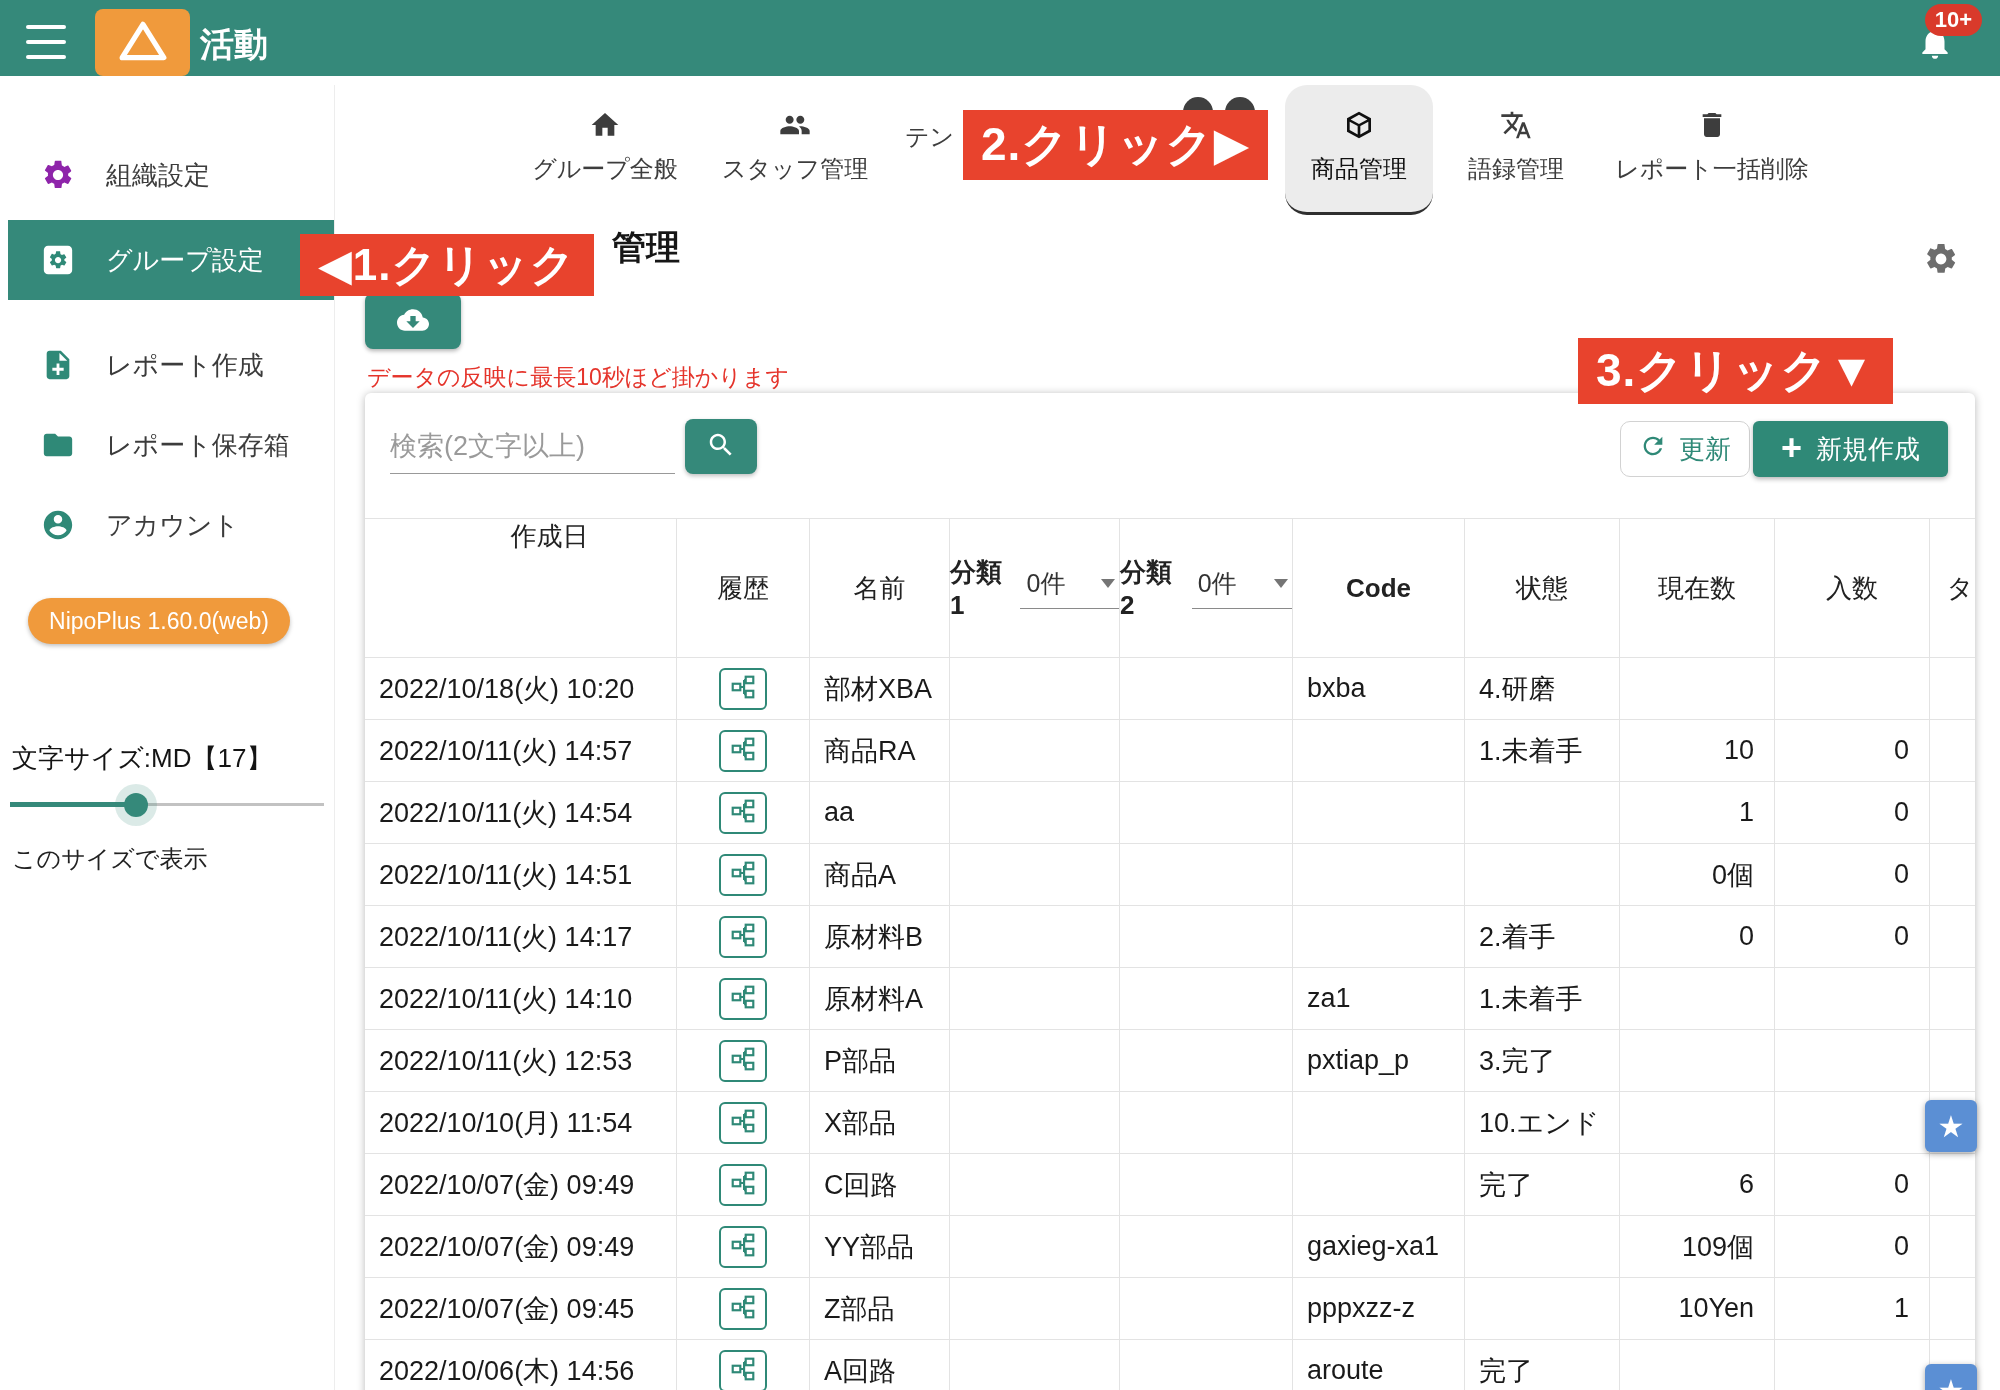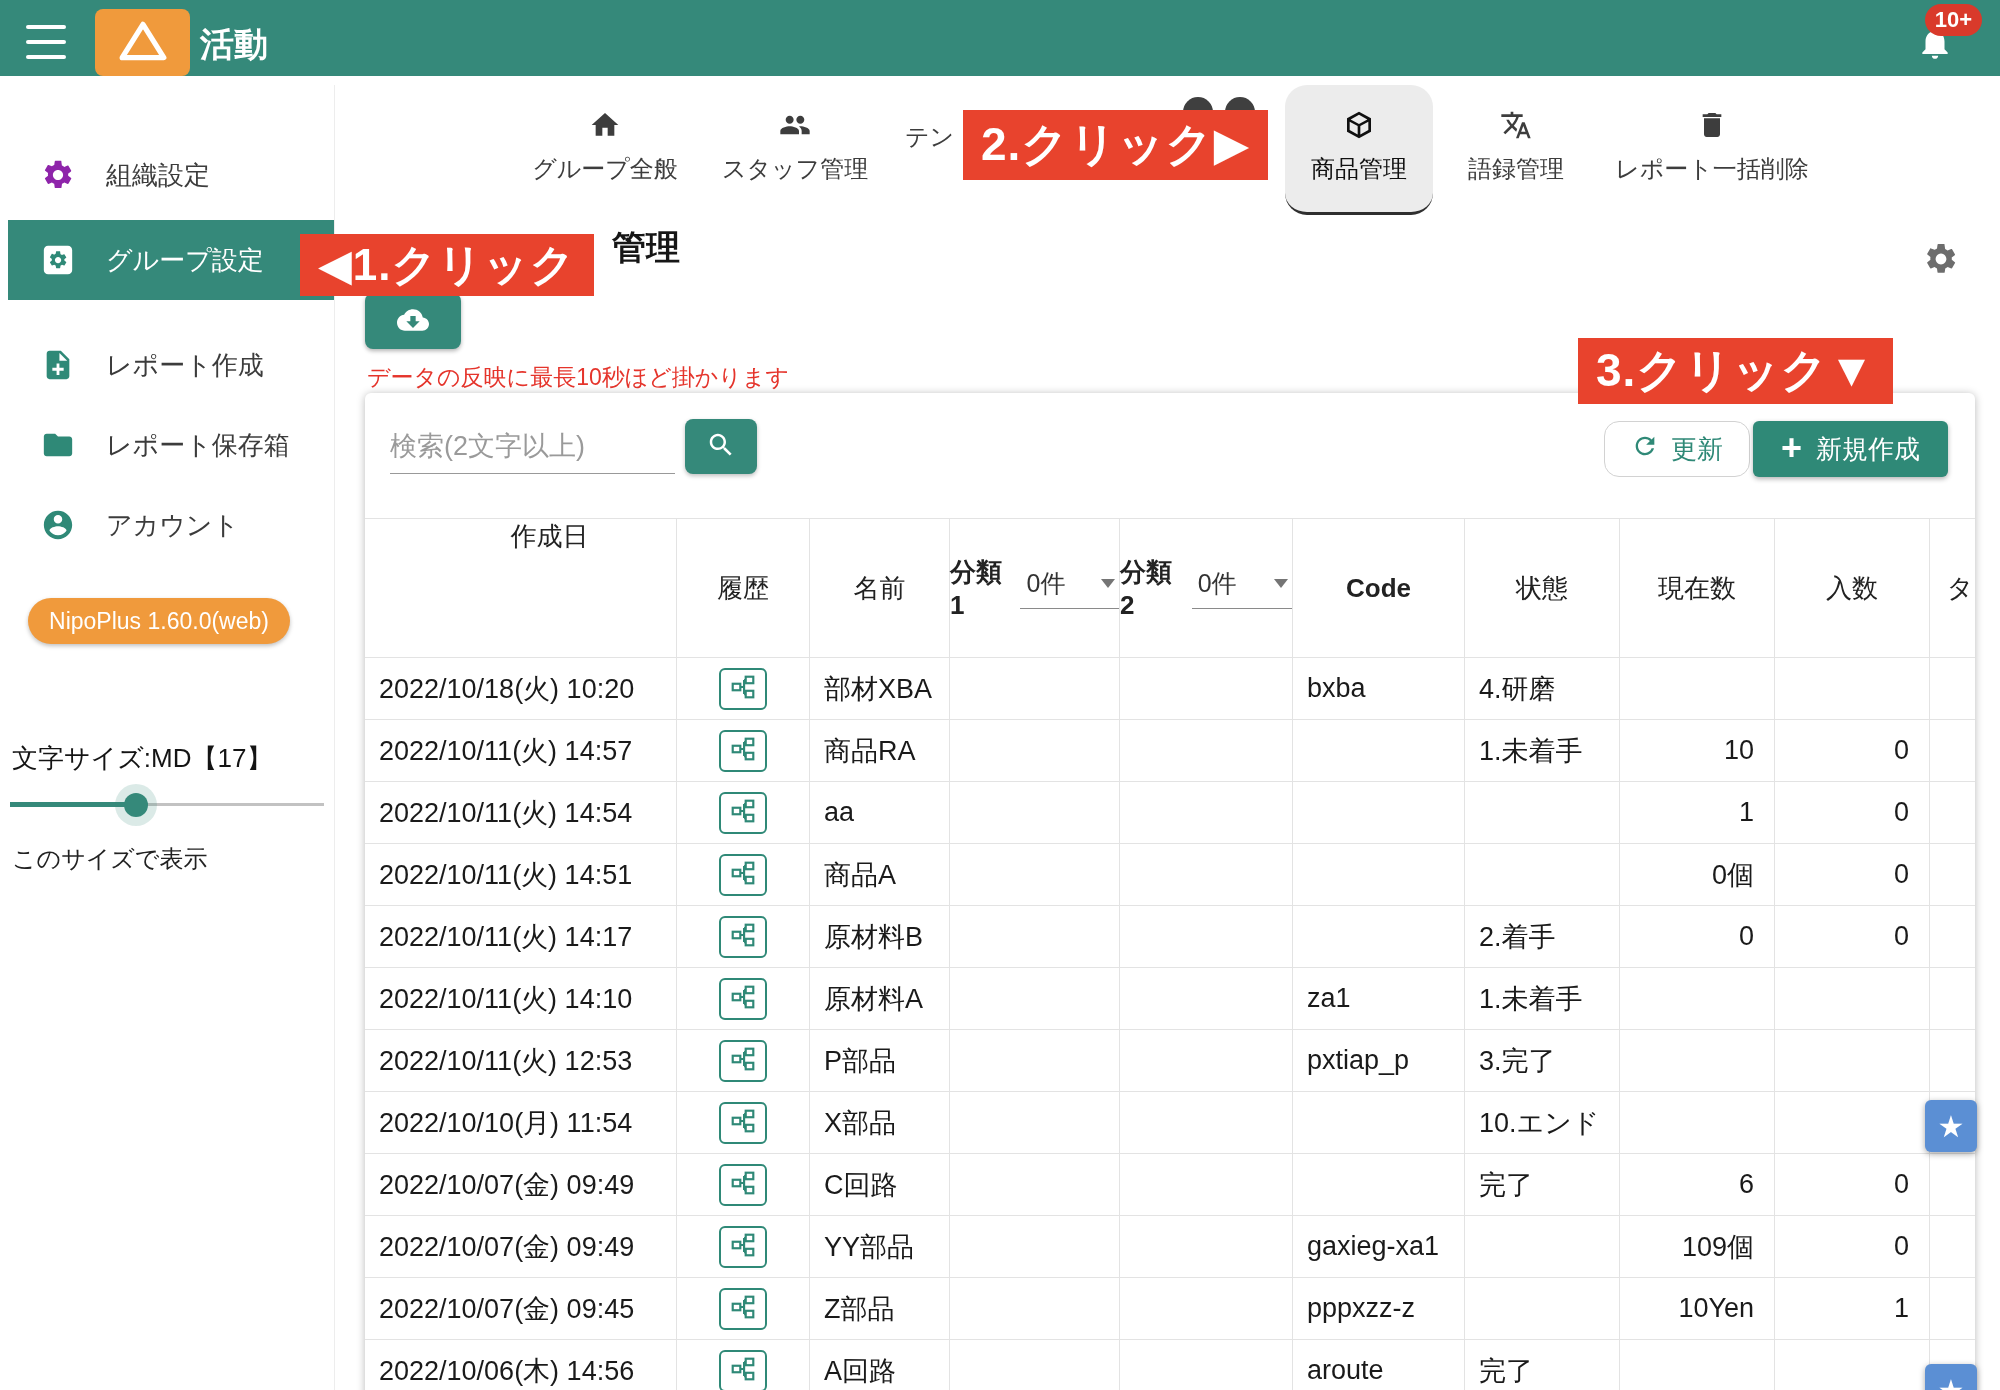--- a/index.html
+++ b/index.html
@@ -49,21 +49,21 @@
   .note{position:absolute;left:32px;top:277px;font-size:23px;color:#e5342b;}
 
   
   .card{position:absolute;left:30px;top:308px;width:1610px;height:1160px;background:#fff;border-radius:6px;box-shadow:0 1px 8px rgba(0,0,0,.28);overflow:hidden;}
   .toolbar{position:relative;height:125px;}
   .search-wrap{position:absolute;left:25px;top:26px;display:flex;align-items:flex-end;gap:10px;}
   .search-input{width:285px;height:54px;border:none;border-bottom:1px solid #999;font-size:27px;outline:none;color:#333;background:transparent;font-family:inherit;}
   .search-input::placeholder{color:#9a9a9a;}
   .search-btn{width:72px;height:55px;background:#35897a;border:none;border-radius:8px;display:flex;align-items:center;justify-content:center;box-shadow:0 2px 4px rgba(0,0,0,.25);cursor:pointer;color:#fff;}
   .tb-right{position:absolute;right:27px;top:28px;display:flex;gap:3px;}
-  .refresh-btn{height:56px;padding:0 26px;background:#fff;border:1px solid #d2d2d2;border-radius:15px;color:#2f8977;font-size:26px;display:flex;align-items:center;gap:12px;cursor:pointer;font-family:inherit;}
+  .refresh-btn{height:56px;padding:0 18px;background:#fff;border:1px solid #d2d2d2;border-radius:10px;color:#2f8977;font-size:26px;display:flex;align-items:center;gap:12px;cursor:pointer;font-family:inherit;}
   .create-btn{height:56px;padding:0 28px;background:#2f8977;border:none;border-radius:6px;color:#fff;font-size:26px;display:flex;align-items:center;gap:14px;box-shadow:0 2px 5px rgba(0,0,0,.3);cursor:pointer;font-family:inherit;}
   .create-btn .plus{font-size:36px;font-weight:bold;line-height:1;margin-top:-3px;}
   .thead,.trow{display:grid;grid-template-columns:312px 133px 140px 170px 173px 172px 155px 155px 155px 60px;}
   .thead{height:140px;border-top:1px solid #e3e3e3;border-bottom:1px solid #e3e3e3;}
   .th{border-right:1px solid #e3e3e3;display:flex;align-items:center;justify-content:center;font-size:26px;font-weight:500;color:#222;}
   .th:last-child{border-right:none;}
   .th-date{align-items:flex-start;padding-left:58px;}
   .th-code{font-weight:bold;}
   .th-cat{gap:16px;font-weight:bold;}
   .cat-select{width:118px;border-bottom:1px solid #8a8a8a;display:flex;justify-content:space-between;align-items:center;padding:0 4px 8px 6px;font-size:25px;font-weight:normal;color:#333;cursor:pointer;}

